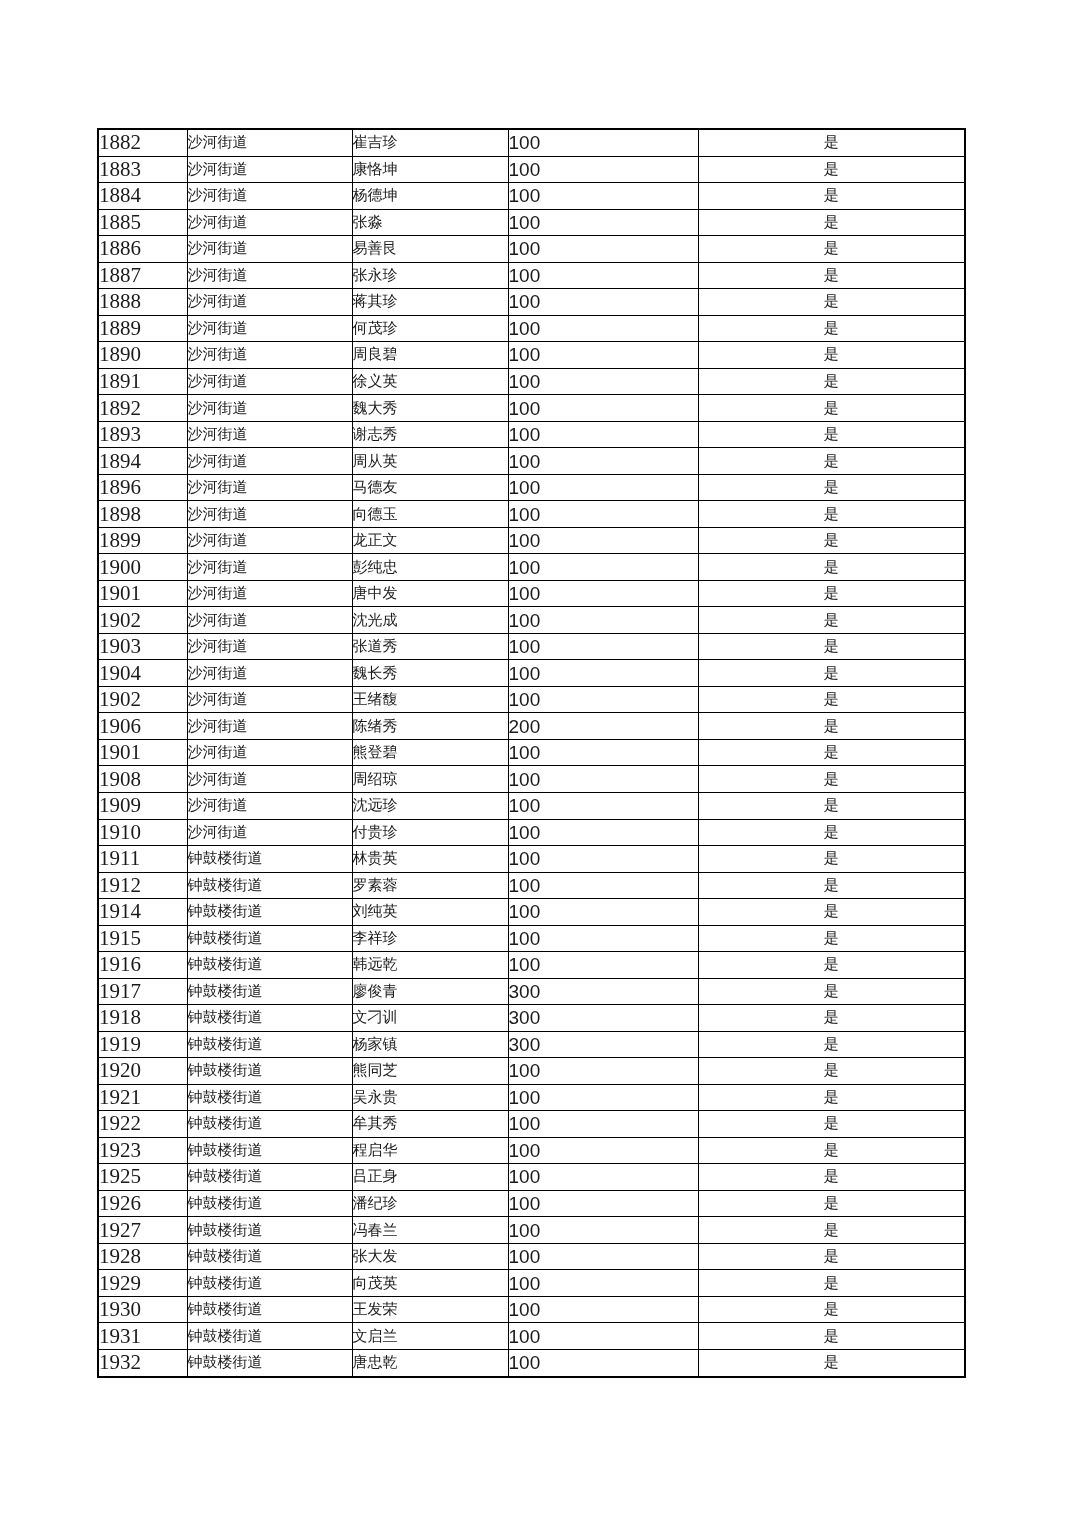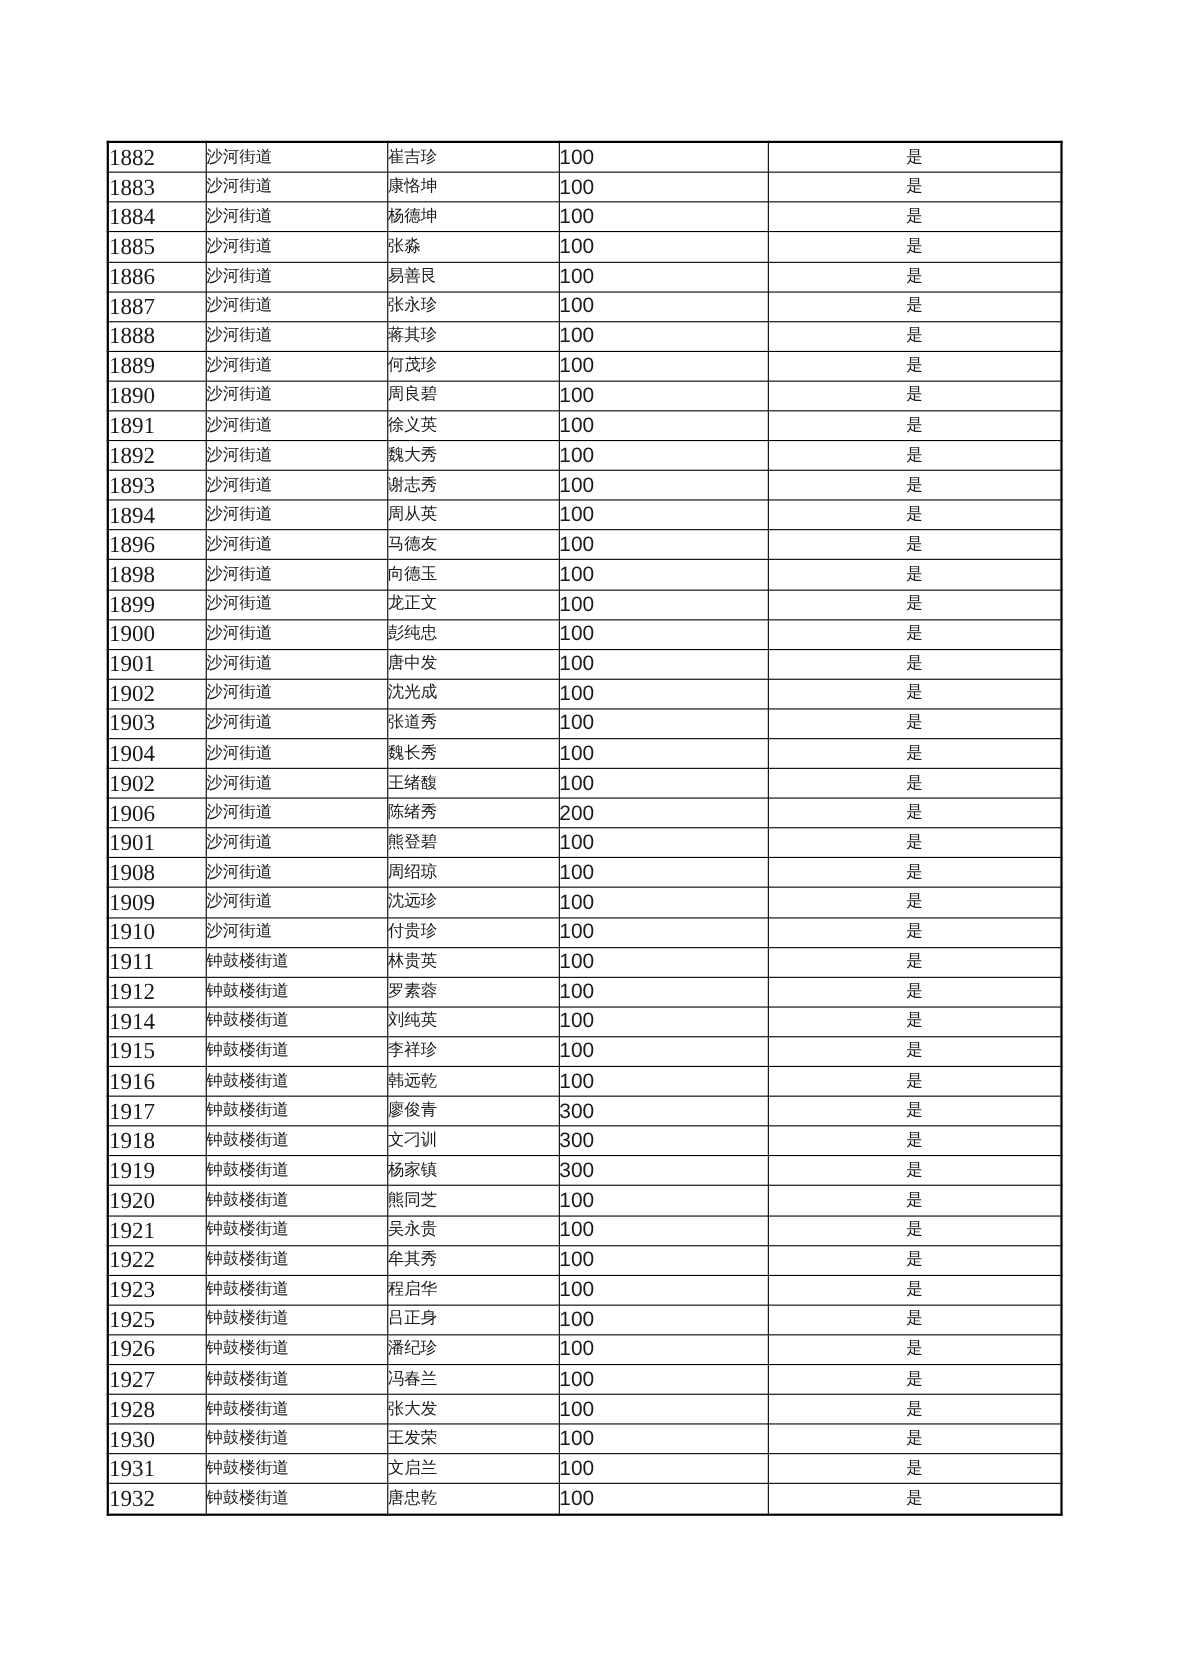--- a/index.html
+++ b/index.html
@@ -374,20 +374,27 @@
           <td class="c4">是</td>
         </tr>
         <tr>
           <td class="c0">1928</td>
           <td class="c1">钟鼓楼街道</td>
           <td class="c2">张大发</td>
           <td class="c3">100</td>
           <td class="c4">是</td>
         </tr>
         <tr>
+          <td class="c0">1929</td>
+          <td class="c1">钟鼓楼街道</td>
+          <td class="c2">向茂英</td>
+          <td class="c3">100</td>
+          <td class="c4">是</td>
+        </tr>
+        <tr>
           <td class="c0">1930</td>
           <td class="c1">钟鼓楼街道</td>
           <td class="c2">王发荣</td>
           <td class="c3">100</td>
           <td class="c4">是</td>
         </tr>
         <tr>
           <td class="c0">1931</td>
           <td class="c1">钟鼓楼街道</td>
           <td class="c2">文启兰</td>

